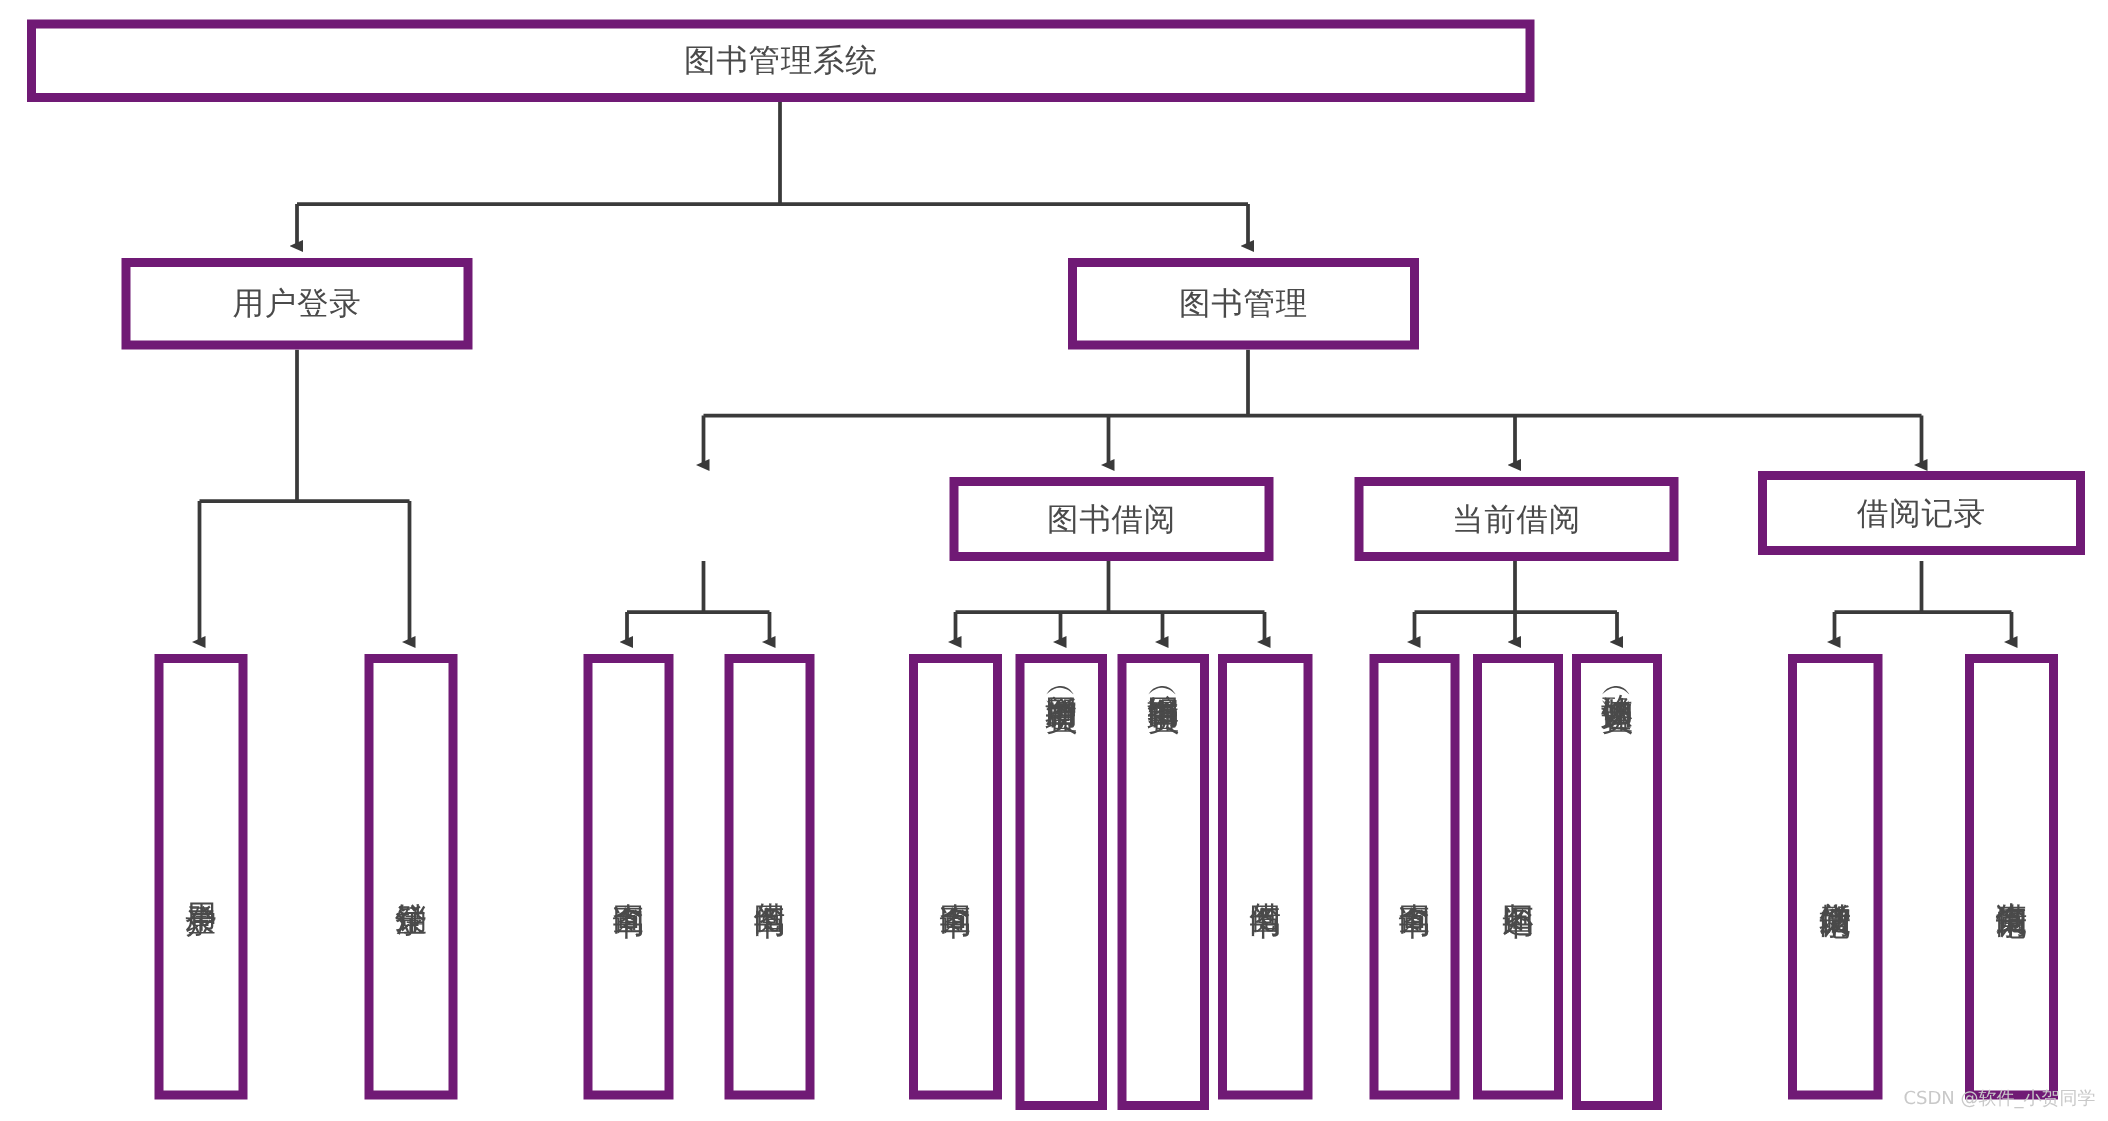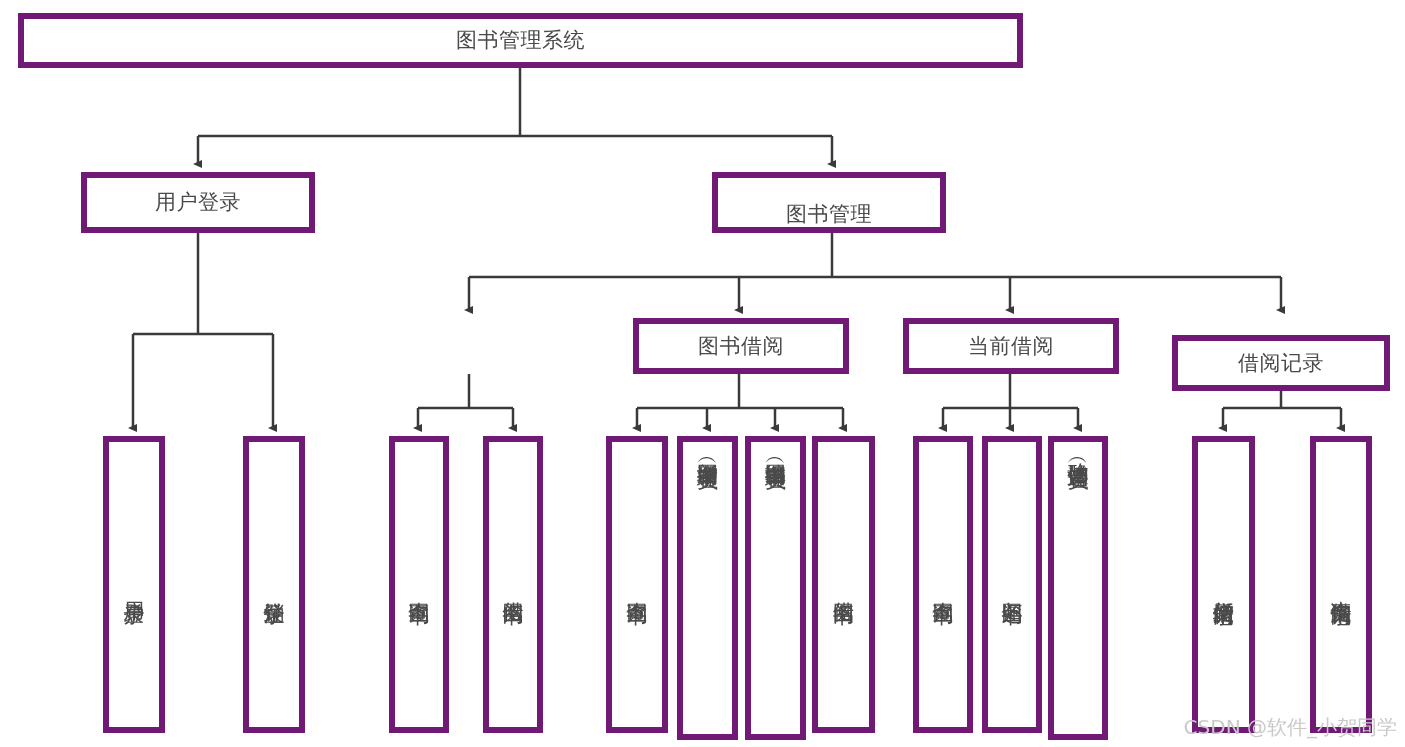--- a/index.html
+++ b/index.html
@@ -61,21 +61,21 @@
     height: auto;
     max-height: 100%;
   }
   .node.v.centered {
     align-items: center;
   }
   .watermark {
     position: absolute;
     right: 8px;
     bottom: 6px;
-    font-size: 20px;
+    font-size: 12px;
     color: #c9c9c9;
     white-space: nowrap;
     font-family: "DejaVu Sans", "Liberation Sans", sans-serif;
   }
 </style>
 </head>
 <body>
 
 <div id="canvas">
 
@@ -129,31 +129,31 @@
     </g>
   </svg>
 
   <div class="node h" style="left:18px; top:13px; width:1005px; height:55px;">
     <span class="label">图书管理系统</span>
   </div>
 
   <div class="node h" style="left:81px; top:172px; width:234px; height:61px;">
     <span class="label">用户登录</span>
   </div>
-  <div class="node h" style="left:712px; top:172px; width:234px; height:61px;align-items:flex-end;">
+  <div class="node h" style="left:712px; top:172px; width:234px; height:61px;">
     <span class="label">图书管理</span>
   </div>
 
   <div class="node h" style="left:633px; top:318px; width:216px; height:56px;justify-content:center;">
     <span class="label">图书借阅</span>
   </div>
   <div class="node h" style="left:903px; top:318px; width:216px; height:56px;">
     <span class="label">当前借阅</span>
   </div>
-  <div class="node h" style="left:1172px; top:335px; width:218px; height:56px;">
+  <div class="node h" style="left:1172px; top:314px; width:218px; height:56px;">
     <span class="label">借阅记录</span>
   </div>
 
   <div class="node v centered" style="left:103px; top:436px; width:62px; height:297px;">
     <span class="label">用户登录</span>
   </div>
   <div class="node v centered" style="left:243px; top:436px; width:62px; height:297px;">
     <span class="label">注销登录</span>
   </div>
 

